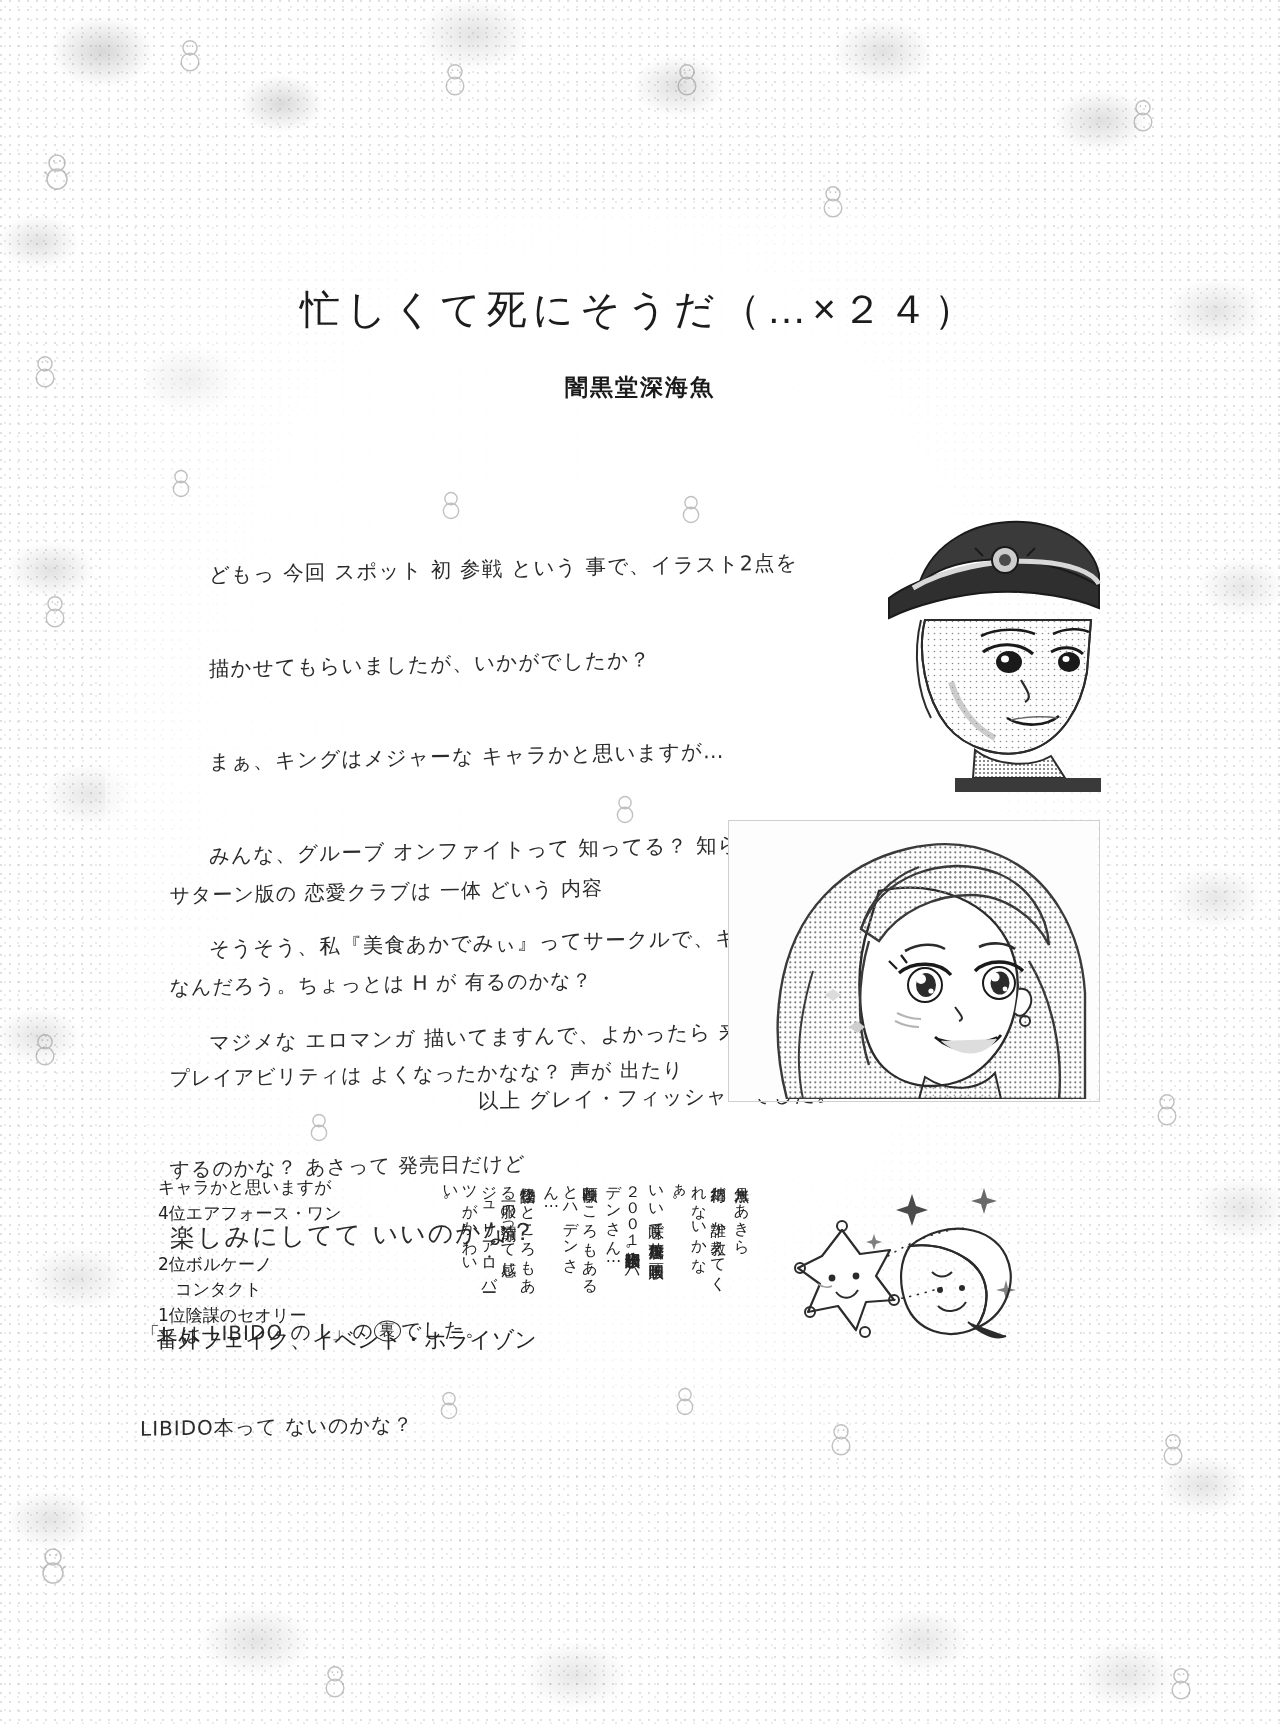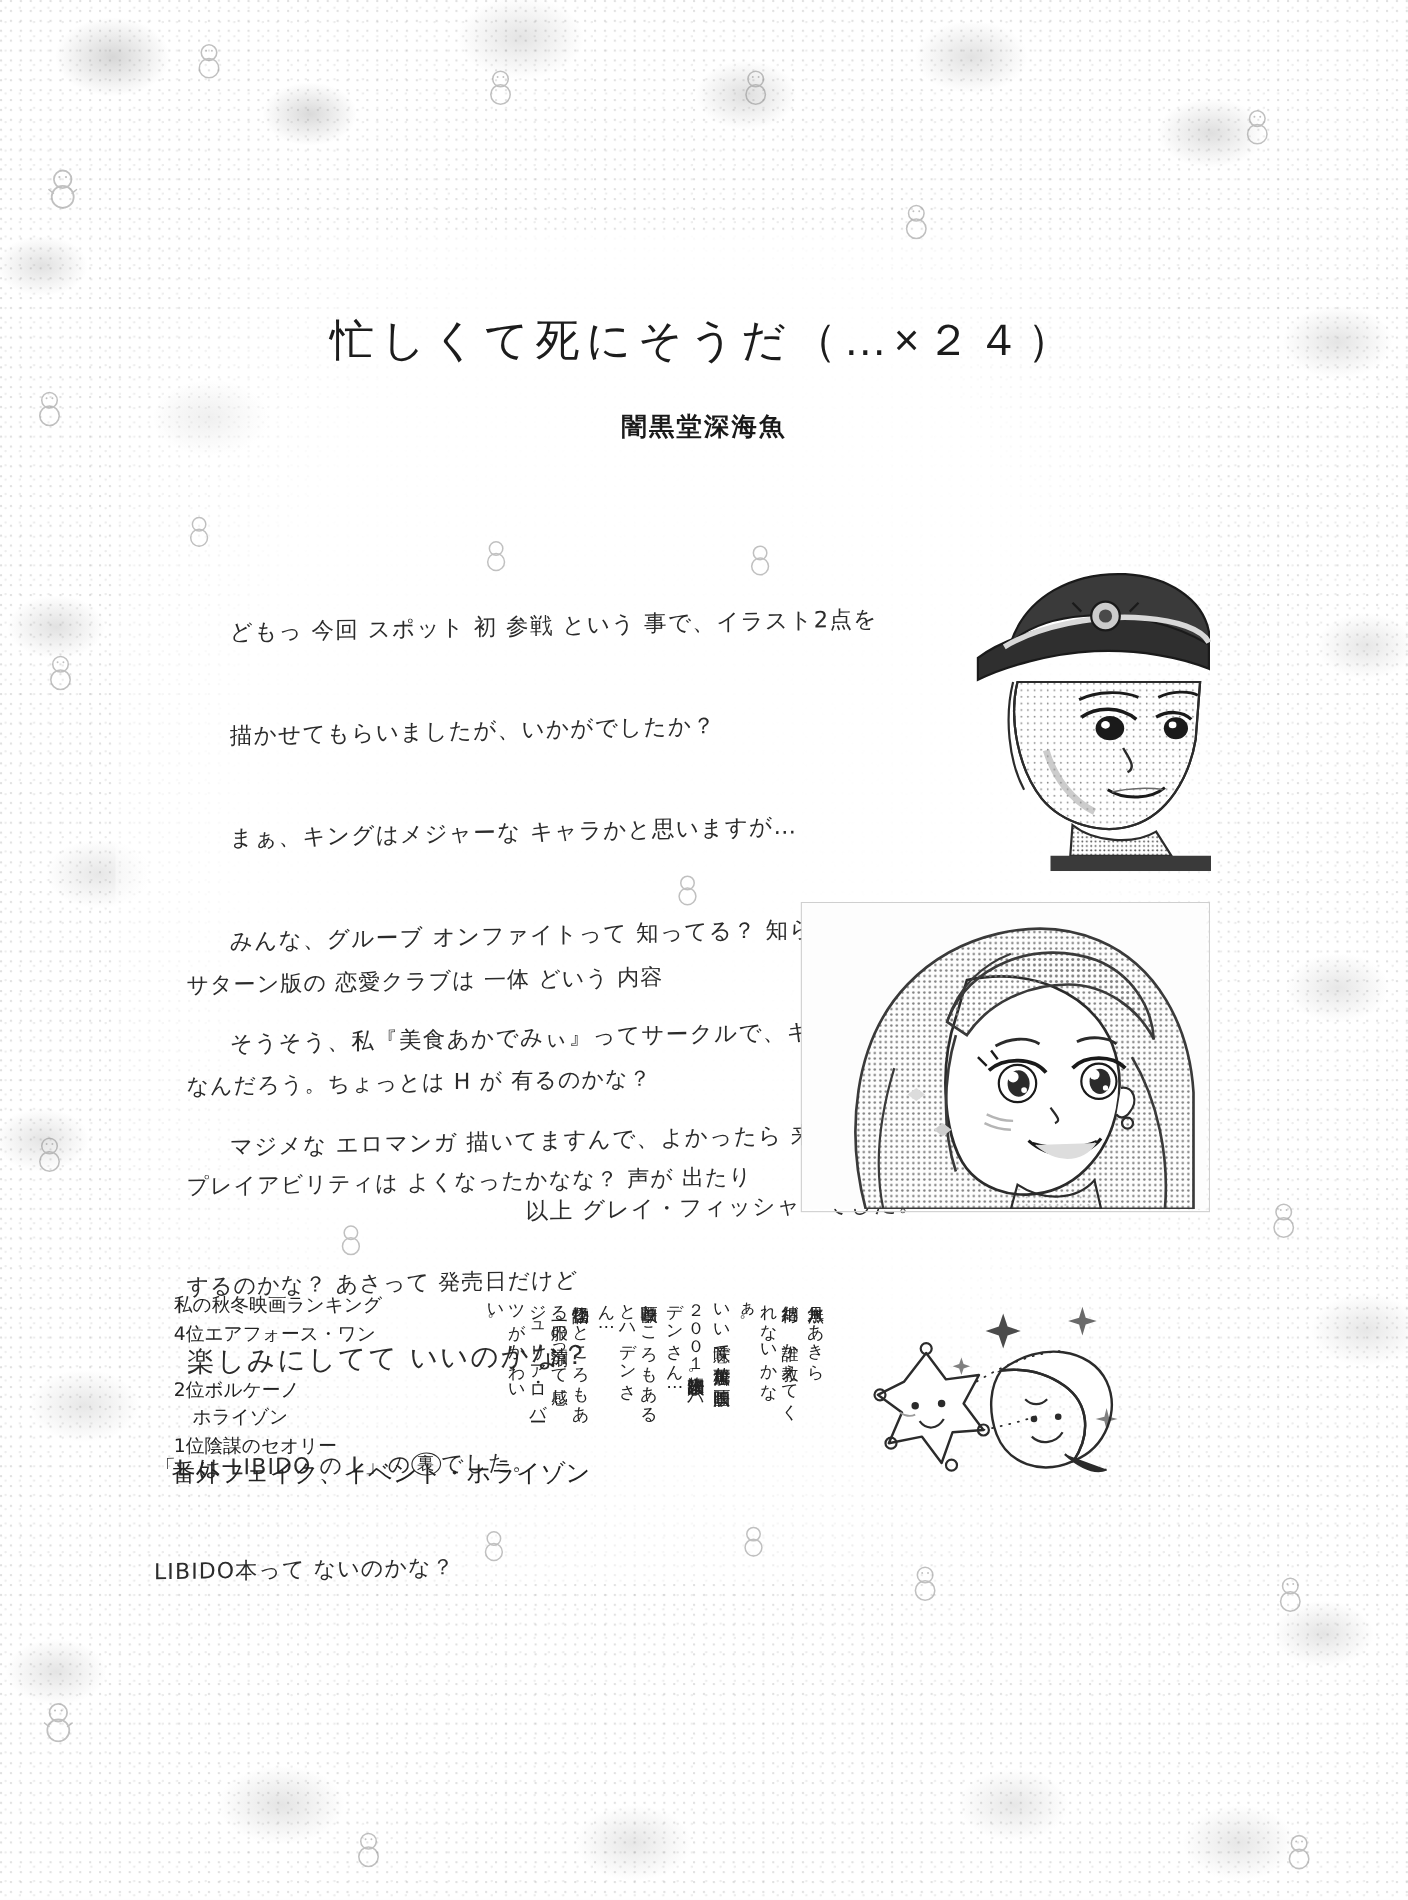--- a/index.html
+++ b/index.html
@@ -577,25 +577,25 @@
 
       <path d="M142 34 L146 46 L158 50 L146 54 L142 66 L138 54 L126 50 L138 46 Z" fill="#2b2b2b" opacity="0.85"></path>
       <path d="M214 28 L217 38 L227 41 L217 44 L214 54 L211 44 L201 41 L211 38 Z" fill="#2b2b2b" opacity="0.7"></path>
       <path d="M236 120 L238 128 L246 130 L238 132 L236 140 L234 132 L226 130 L234 128 Z" fill="#2b2b2b" opacity="0.6"></path>
       <path d="M104 74 L106 80 L112 82 L106 84 L104 90 L102 84 L96 82 L102 80 Z" fill="#2b2b2b" opacity="0.6"></path>
     </svg>
   </div>
 
   <div id="ranking">
     <div id="rank-left">
-      <div class="rank-row">私の秋冬映画ランキング</div>
+      <div class="rank-row">キャラかと思いますが</div>
       <div class="rank-row">4位エアフォース・ワン</div>
       <div class="rank-row">&nbsp;</div>
       <div class="rank-row">2位ボルケーノ</div>
-      <div class="rank-row">　ホライゾン</div>
+      <div class="rank-row">　コンタクト</div>
       <div class="rank-row">1位陰謀のセオリー</div>
     </div>
 
     <div id="rank-vertical">
       <div class="vcol">水無月　あきら</div>
       <div class="vcol">納得だ。誰か教えてくれないかなぁ。</div>
       <div class="vcol">いい意味で荒唐無稽な映画国版。</div>
       <div class="vcol">２００１夜物語米国版。ハデンさん…</div>
       <div class="vcol">獣映画ところもあるとハデンさん…</div>
       <div class="vcol">怪物語なところもある一服の清涼剤って感じ。ジュリア・ロバーツがかわいい。</div>

